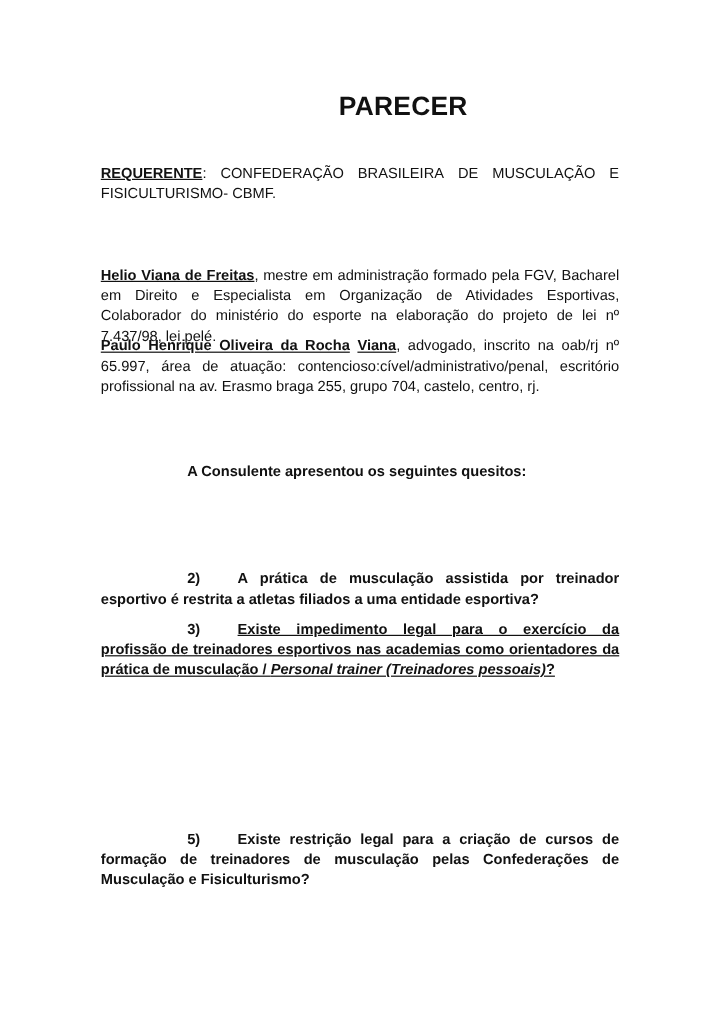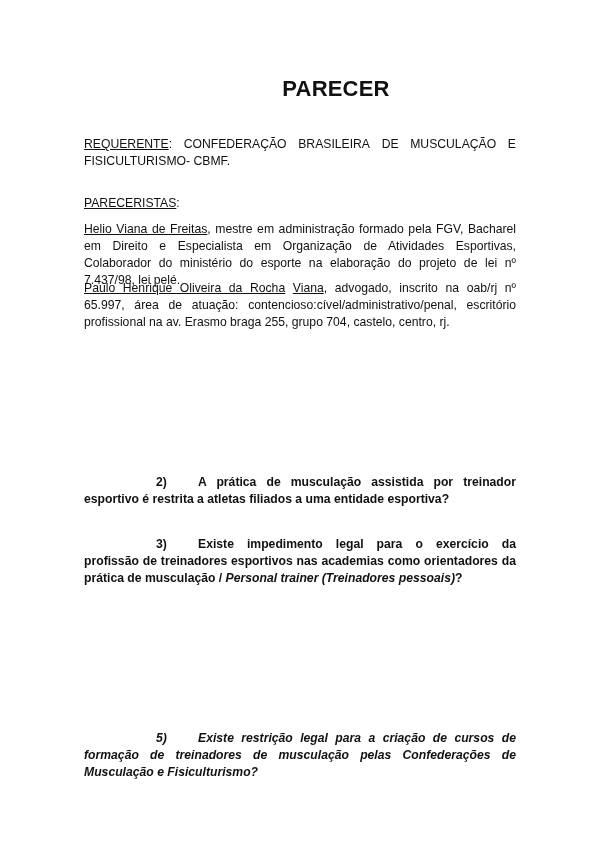--- a/index.html
+++ b/index.html
@@ -3,21 +3,21 @@
 <meta charset="utf-8">
 <style>
   html, body { margin: 0; padding: 0; background: #ffffff; }
   body { width: 600px; height: 852px; position: relative; overflow: hidden;
          font-family: "Liberation Sans", "DejaVu Sans", sans-serif; color: #111; }
   .page { position: absolute; left: 0; top: 0; width: 600px; height: 852px; background: #fff; margin-top: 12px; }
   .title { position: absolute; left: 0; width: 600px; top: 64px; text-align: center;
            font-size: 22px; font-weight: bold; padding-left: 72px; box-sizing: border-box; letter-spacing: 0.2px; }
   .block { position: absolute; left: 84px; width: 432px; font-size: 12.2px; line-height: 17px; text-align: justify; }
   .block.bold { font-weight: bold; }
-  .u { text-decoration: underline; font-weight: normal; }
+  .u { text-decoration: underline; font-weight: bold; }
   .just-last { text-align-last: justify; }
   i { font-style: italic; }
 </style>
 </head>
 <body>
 
 <div class="page">
 
   <div class="title">PARECER</div>
 
@@ -26,40 +26,38 @@
       <span><span class="u">REQUERENTE</span><span>:</span></span>
       <span>CONFEDERAÇÃO</span>
       <span>BRASILEIRA</span>
       <span>DE</span>
       <span>MUSCULAÇÃO</span>
       <span>E</span>
     </div>
     <div>FISICULTURISMO- CBMF.</div>
   </div>
 
-  <div class="block" style="top:183px;">
-    <span class="u">PARECERISTAS</span><span>:</span>
-  </div>
 
   <div class="block" style="top:209px;">
     <span class="u">Helio Viana de Freitas</span><span>,  mestre em administração formado pela FGV, Bacharel em Direito e Especialista em Organização de Atividades Esportivas, Colaborador do ministério do esporte na elaboração do projeto de lei nº 7.437/98, lei pelé.</span>
   </div>
 
   <div class="block" style="top:268px;">
     <span class="u">Paulo Henrique Oliveira da Rocha</span> <span class="u">Viana</span><span>, advogado, inscrito na oab/rj nº 65.997, área de atuação: contencioso:cível/administrativo/penal, escritório profissional na av. Erasmo braga 255, grupo 704, castelo, centro, rj.</span>
   </div>
 
+  <div class="block bold" style="top:373px; padding-left:72px; width:360px;">A Consulente apresentou os seguintes quesitos:</div>
 
 
   <div class="block bold" style="top:462px;">
     <span style="display:inline-block; width:72px;"></span><span style="display:inline-block; width:42px;">2)</span><span>A prática de musculação assistida por treinador esportivo é restrita a atletas filiados a uma entidade esportiva?</span>
   </div>
 
-  <div class="block bold" style="top:524px;">
+  <div class="block bold" style="top:504px;text-decoration:underline;">
     <span style="display:inline-block; width:72px;"></span><span style="display:inline-block; width:42px;">3)</span><span>Existe impedimento legal para o exercício da profissão de treinadores esportivos nas academias como  orientadores  da  prática  de musculação / </span><i>Personal trainer (Treinadores pessoais)</i><span>?</span>
   </div>
 
 
-  <div class="block bold" style="top:718px;font-style:italic;">
+  <div class="block bold" style="top:679px;">
     <span style="display:inline-block; width:72px;"></span><span style="display:inline-block; width:42px;">5)</span><span>Existe restrição legal para a criação de cursos de  formação de treinadores de musculação pelas Confederações de Musculação e Fisiculturismo?</span>
   </div>
 
 </div>
 
 </body></html>

